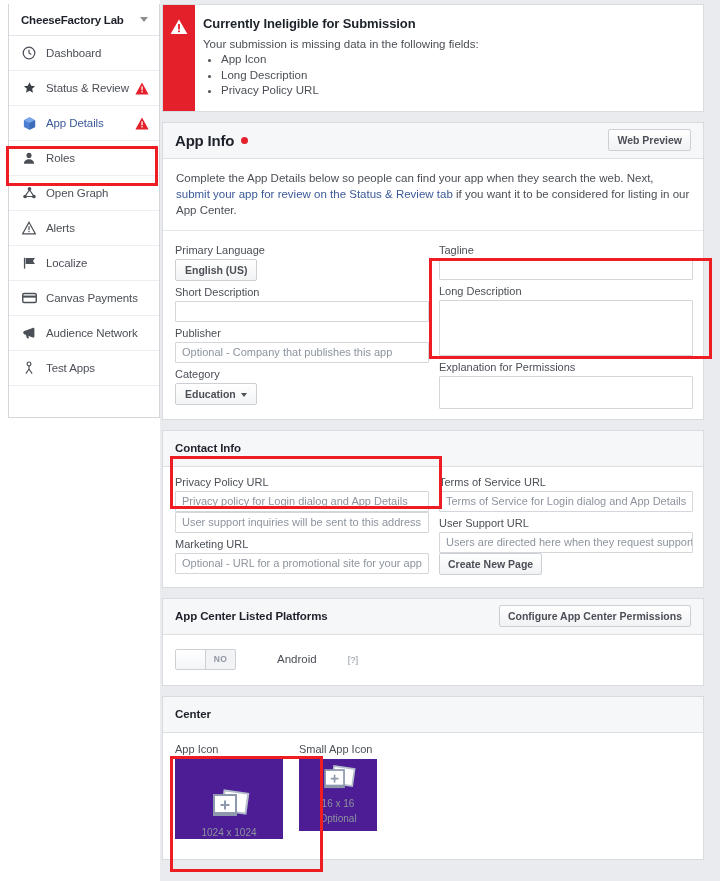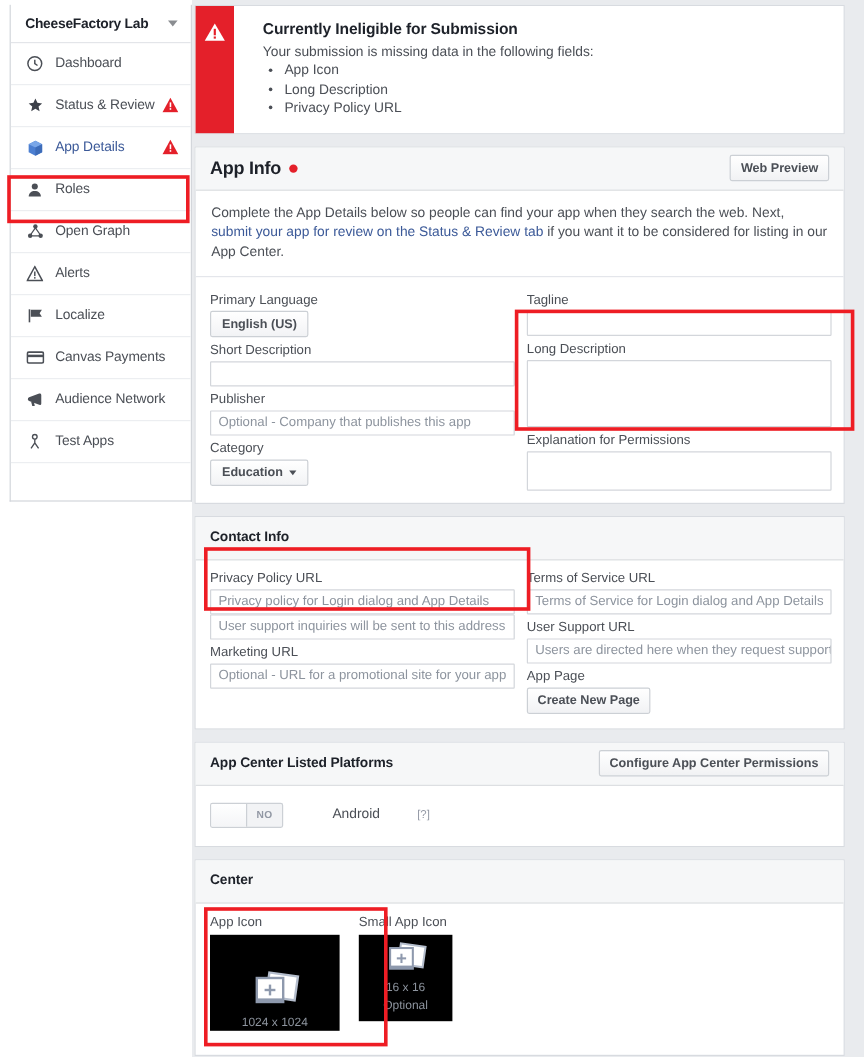--- a/index.html
+++ b/index.html
@@ -121,21 +121,21 @@
   }
   .alert-strip {
     width: 32px;
     flex: 0 0 32px;
     background: #e4202a;
     display: flex;
     justify-content: center;
     padding-top: 14px;
     box-sizing: border-box;
   }
-  .alert-body { padding: 11px 14px 12px 24px; flex: 1 1 auto; }
+  .alert-body { padding: 11px 14px 12px 8px; flex: 1 1 auto; }
   .alert-title {
     font-size: 13px;
     font-weight: bold;
     color: #1d2129;
     margin-bottom: 7px;
     letter-spacing: -0.1px;
   }
   .alert-sub {
     font-size: 11.5px;
     color: #4b4f56;
@@ -300,21 +300,21 @@
   
   .icons-body { padding: 10px 12px 20px 12px; display: flex; }
   .icon-col { width: 78px; margin-right: 16px; }
   .icon-col.wide { width: 108px; }
   .icon-cap {
     font-size: 11px;
     color: #4b4f56;
     margin-bottom: 4px;
   }
   .icon-box {
-    background: #000000;
+    background: #4c1d95;
     display: flex;
     flex-direction: column;
     align-items: center;
     justify-content: center;
     box-sizing: border-box;
   }
   .icon-box.big { width: 108px; height: 80px; justify-content: flex-end; }
   .icon-box.small { width: 78px; height: 72px; }
   .icon-box .ph-txt {
     font-size: 10px;
@@ -532,21 +532,20 @@
             <div class="fld-label">Marketing URL</div>
             <div class="inp">Optional - URL for a promotional site for your app</div>
           </div>
           <div class="col right">
             <div class="fld-label">Terms of Service URL</div>
             <div class="inp">Terms of Service for Login dialog and App Details</div>
 
             <div class="fld-label">User Support URL</div>
             <div class="inp">Users are directed here when they request support</div>
 
-            <div class="fld-label">App Page</div>
             <button class="btn">Create New Page</button>
           </div>
         </div>
       </div>
     </div>
 
     <div class="card">
       <div class="sec-head">
         <span class="sec-title-sm">App Center Listed Platforms</span>
         <button class="btn">Configure App Center Permissions</button>

